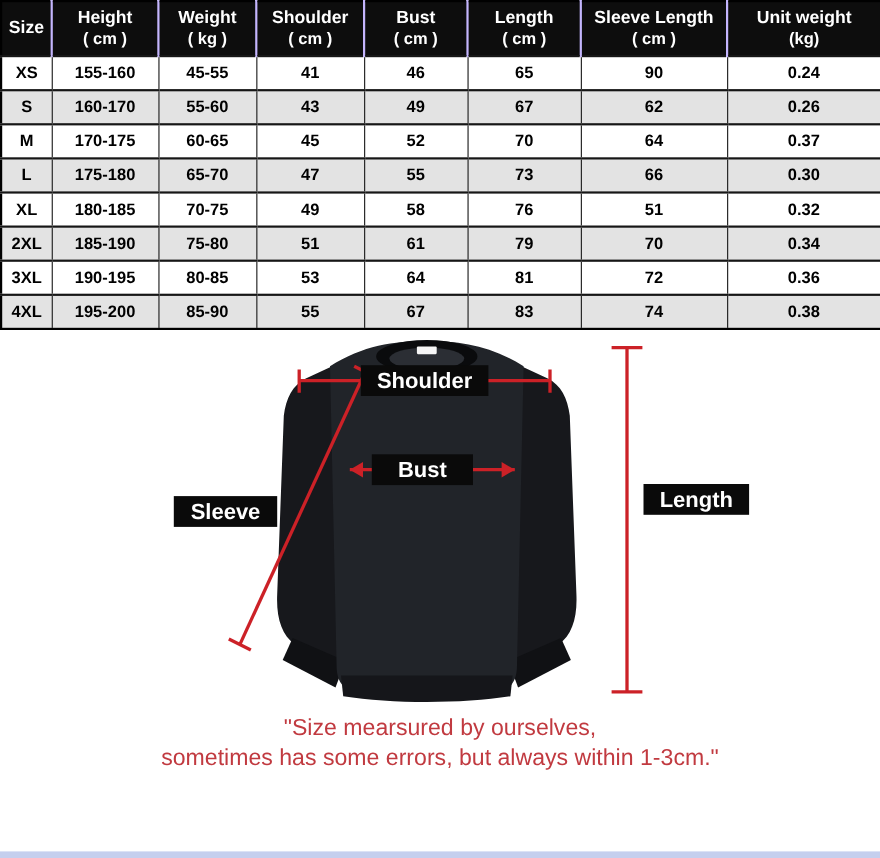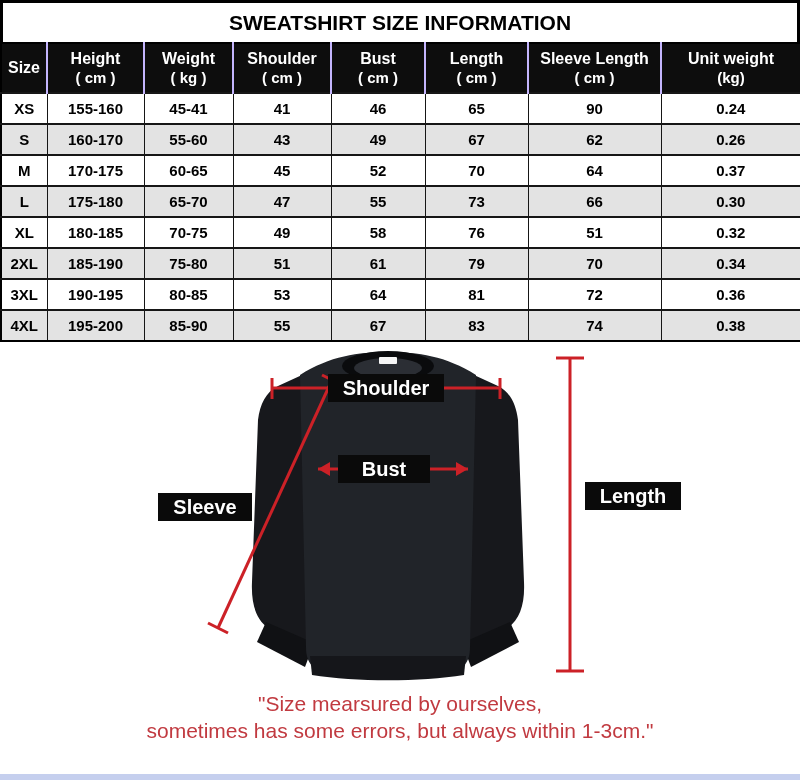--- a/index.html
+++ b/index.html
@@ -82,21 +82,20 @@
     left: 0; bottom: 0;
     width: 800px; height: 6px;
     background: #c5cfee;
   }
 </style>
 </head>
 <body>
 
 <div class="sheet">
 
-  <div class="title-band">SWEATSHIRT SIZE INFORMATION</div>
 
   <table class="size-table">
     <colgroup>
       <col style="width:46px">
         <col style="width:97px">
         <col style="width:89px">
       <col style="width:98px">
         <col style="width:94px">
         <col style="width:103px">
       <col style="width:133px">
@@ -134,21 +133,21 @@
           <th>
             <div>Unit weight</div>
             <div class="unit">(kg)</div>
           </th>
         </tr>
     </thead>
     <tbody id="table-body">
         <tr>
           <td>XS</td>
           <td>155-160</td>
-          <td>45-41</td>
+          <td>45-55</td>
           <td>41</td>
           <td>46</td>
           <td>65</td>
           <td>90</td>
           <td>0.24</td>
         </tr>
         <tr class="striped">
           <td>S</td>
           <td>160-170</td>
           <td>55-60</td>

